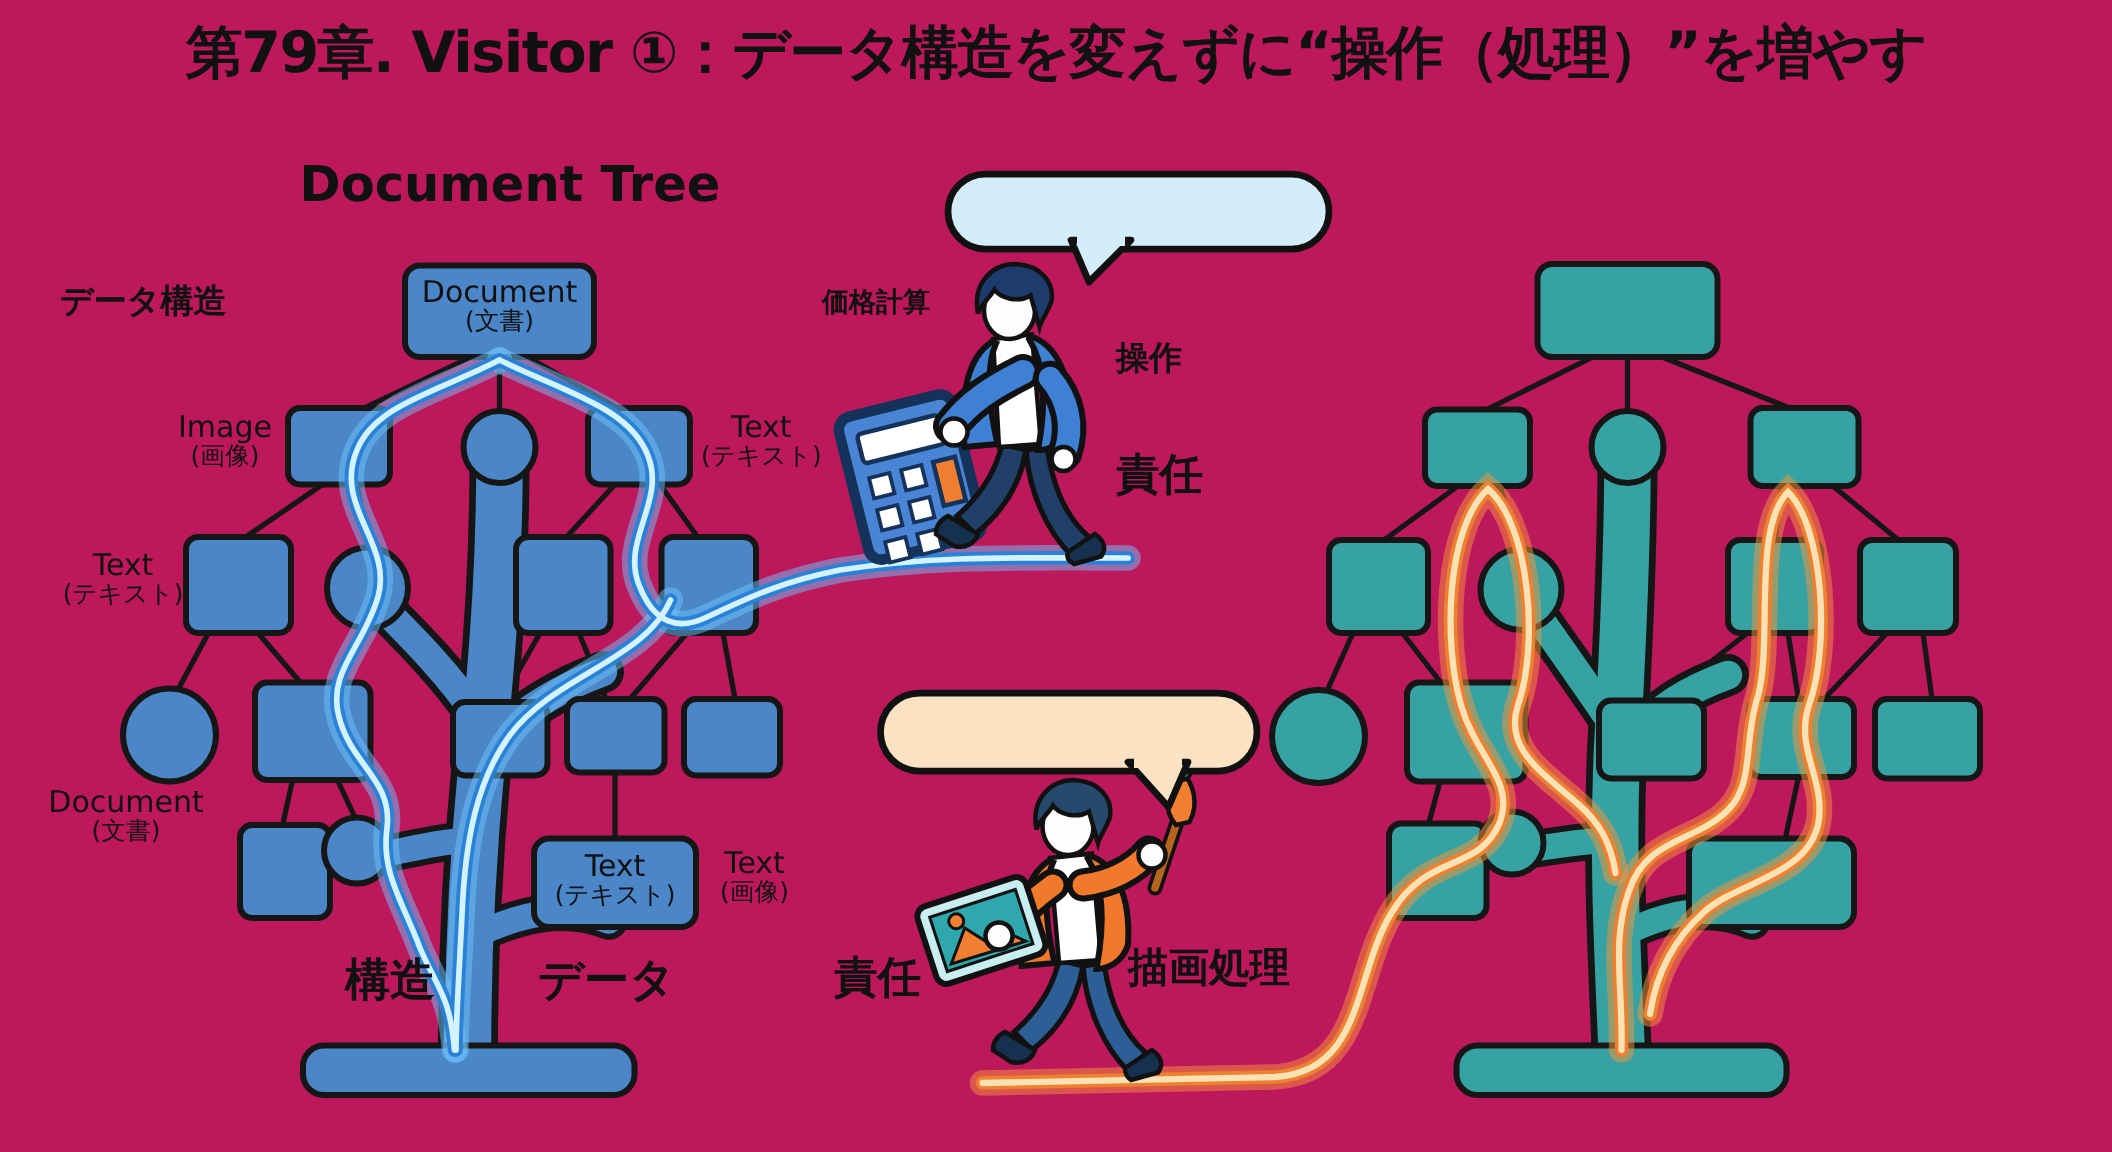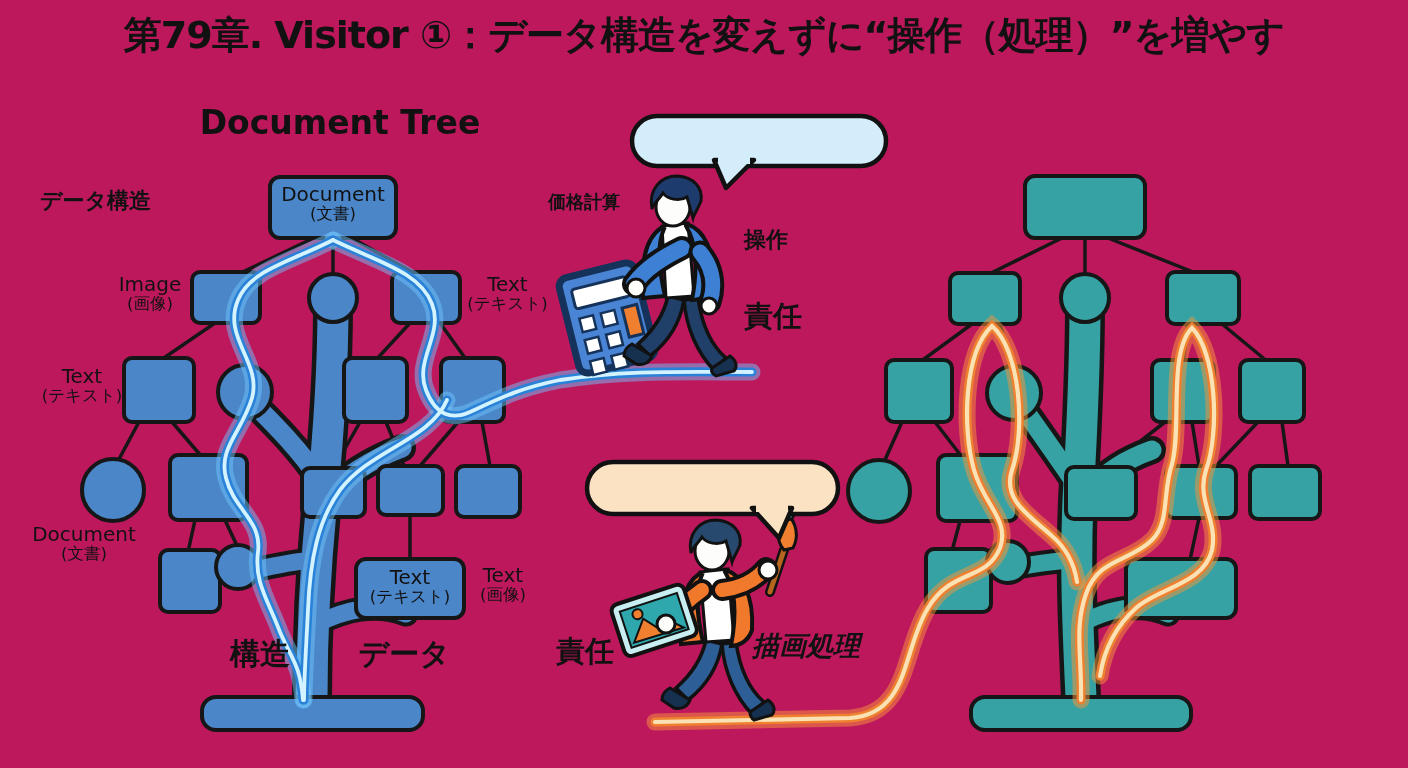--- a/index.html
+++ b/index.html
@@ -31,21 +31,21 @@
   #lbl-kouzou{left:200px;top:637px;width:90px;text-align:right;font-size:30px;}
   #lbl-data{left:340px;top:637px;width:110px;text-align:right;font-size:30px;}
   .bubble-text{text-align:center;font-size:26px;font-weight:900;}
   #bubble1-text{left:632px;top:126px;width:254px;}
   #bubble2-text{left:587px;top:473px;width:251px;}
   #lbl-kakaku{left:548px;top:192px;font-size:18px;}
   #lbl-sousa{left:744px;top:228px;font-size:22px;}
   #lbl-sekinin1{left:744px;top:300px;font-size:29px;}
   #mid-note{left:560px;top:406px;font-size:27px;}
   #lbl-sekinin2{left:556px;top:635px;font-size:29px;}
-  #lbl-byouga{left:752px;top:631px;font-size:27px;font-style:italic;}
+  #lbl-byouga{left:752px;top:631px;font-size:27px;}
   svg{position:absolute;left:0;top:0;}
 </style>
 </head>
 <body>
 
 <div id="canvas">
 
   <svg width="1408" height="768" viewBox="0 0 1408 768">
 
     <g>

